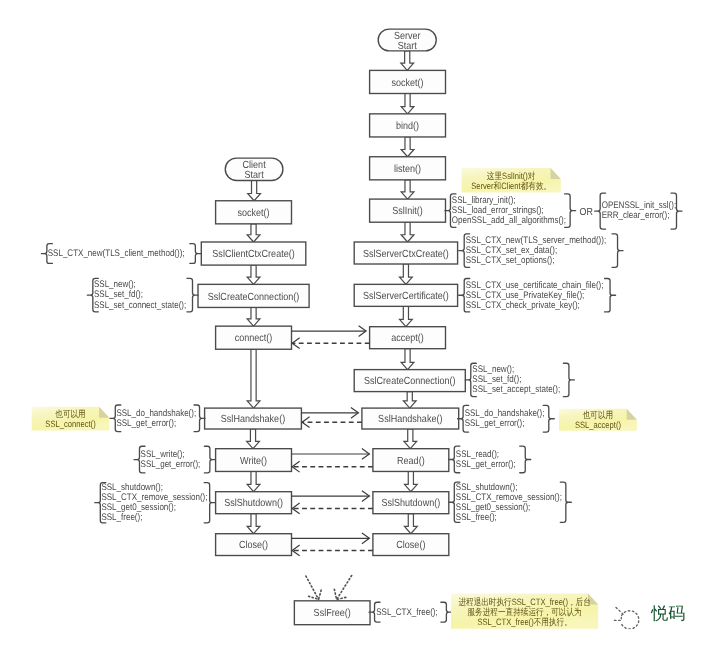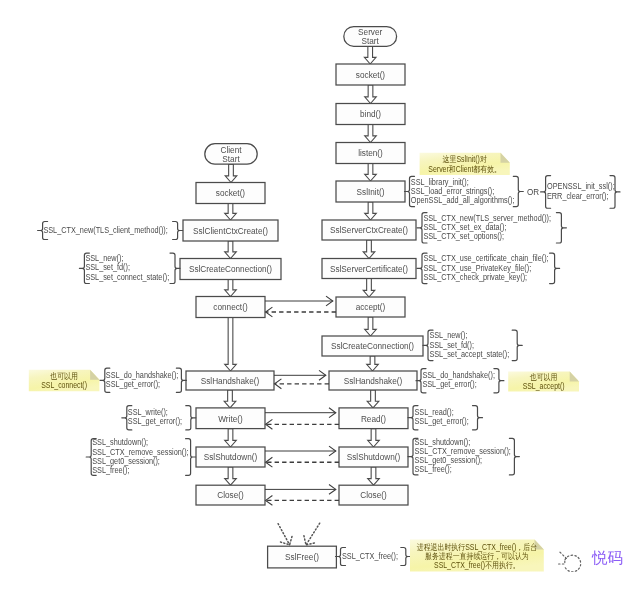--- a/index.html
+++ b/index.html
@@ -15,21 +15,21 @@
   .annlabel{font-family:"Liberation Sans","DejaVu Sans",sans-serif;font-size:8.7px;fill:#4a4a4a;}
   .orlabel{font-family:"Liberation Sans","DejaVu Sans",sans-serif;font-size:9.2px;fill:#474747;text-anchor:middle;}
   .brace{fill:none;stroke:#4a4a4a;stroke-width:1.2;stroke-linecap:round;stroke-linejoin:round;}
   .blockarrow{fill:#ffffff;stroke:#4b4b4b;stroke-width:1.1;stroke-linejoin:miter;}
   .solidline{stroke:#3d3d3d;stroke-width:1.0;fill:none;}
   .dashline{stroke:#3d3d3d;stroke-width:1.35;fill:none;stroke-dasharray:4.4 3.1;}
   .thinarrow{stroke:#3d3d3d;stroke-width:1.1;fill:none;stroke-linecap:butt;}
   .dotarrow{stroke:#555;stroke-width:1.5;fill:none;stroke-dasharray:1.1 2.3;stroke-linecap:round;}
   .noteline{font-family:"Liberation Sans","DejaVu Sans",sans-serif;font-size:8.4px;fill:#5f520f;text-anchor:middle;}
   .watermark{position:absolute;left:556px;top:546px;display:flex;align-items:center;}
-  .wm-text{font-family:"DejaVu Sans",sans-serif;font-size:15.5px;color:#8b5cf6;letter-spacing:0px;margin-left:8px;line-height:1;}
+  .wm-text{font-family:"DejaVu Sans",sans-serif;font-size:15.5px;color:#14532d;letter-spacing:0px;margin-left:8px;line-height:1;}
 </style>
 </head>
 <body>
 
 <div id="stage">
   <svg id="chart" width="640" height="589" viewBox="0 0 640 589" xmlns="http://www.w3.org/2000/svg">
       <defs>
         <linearGradient id="noteGrad" x1="0.05" y1="0" x2="0.55" y2="1">
           <stop offset="0" stop-color="#fbfadd"></stop>
           <stop offset="0.3" stop-color="#f7f5bf"></stop>

